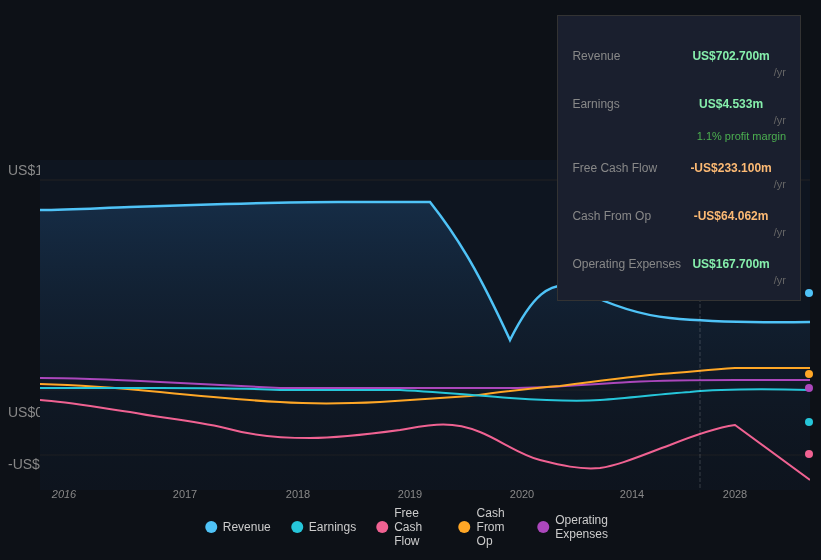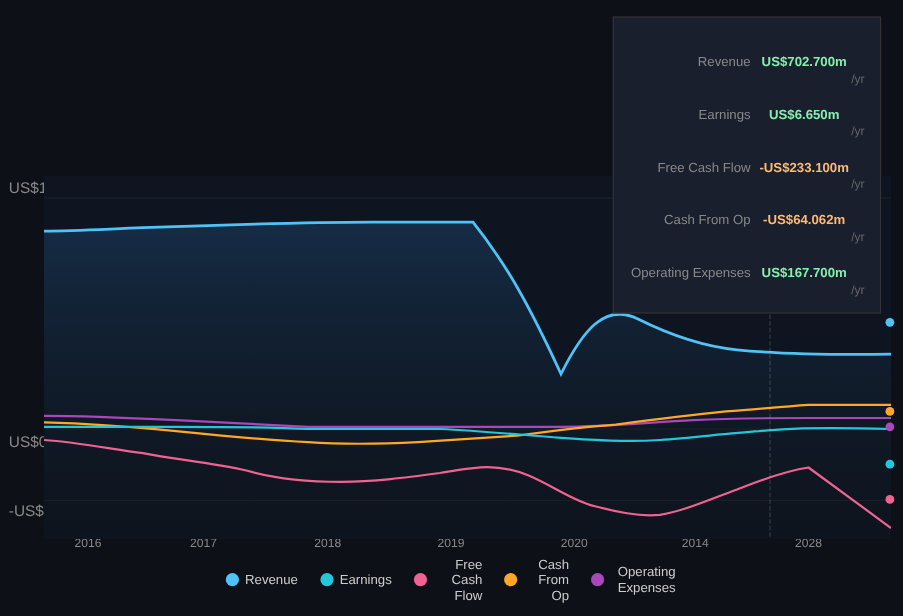--- a/index.html
+++ b/index.html
@@ -11,21 +11,20 @@
       font-family: Arial, sans-serif;
       color: #ccc;
       position: relative;
     }
 
     #chart-container {
       position: relative;
       width: 819px;
       height: 560px;
       background: #0d1117;
-      text-align: right;
     }
 
     
     .tooltip-box {
       position: absolute;
       top: 15px;
       right: 18px;
       background: #1a1f2e;
       border: 1px solid #333;
       padding: 10px 14px;
@@ -137,22 +136,26 @@
     <div class="tooltip-date"></div>
 
     <div id="tooltip-rows">
         <div class="tooltip-row">
           <span class="tooltip-label">Revenue</span>
           <span class="tooltip-value positive">US$702.700m</span>
           <span class="tooltip-unit"> /yr</span>
         </div>
         <div class="tooltip-row">
           <span class="tooltip-label">Earnings</span>
-          <span class="tooltip-value positive">US$6.650m</span>
-          <span class="tooltip-unit"> /yr</span>
+          <span class="tooltip-value positive">US$4.533m</span>
+          <span class="tooltip-unit"> /yr</span>
+        </div>
+        <div class="tooltip-row">
+          <span style="min-width: 110px;"></span>
+          <span class="tooltip-sub">1.1% profit margin</span>
         </div>
         <div class="tooltip-row">
           <span class="tooltip-label">Free Cash Flow</span>
           <span class="tooltip-value negative">-US$233.100m</span>
           <span class="tooltip-unit"> /yr</span>
         </div>
         <div class="tooltip-row">
           <span class="tooltip-label">Cash From Op</span>
           <span class="tooltip-value negative">-US$64.062m</span>
           <span class="tooltip-unit"> /yr</span>
@@ -160,26 +163,26 @@
         <div class="tooltip-row">
           <span class="tooltip-label">Operating Expenses</span>
           <span class="tooltip-value positive">US$167.700m</span>
           <span class="tooltip-unit"> /yr</span>
         </div>
       </div>
   </div>
 
   <div id="y-labels">
       <div class="y-label" style="top: 162px;">US$1b</div>
-      <div class="y-label" style="top: 393px;">US$0</div>
+      <div class="y-label" style="top: 404px;">US$0</div>
       <div class="y-label" style="top: 456px;">-US$400m</div>
     </div>
 
   <div id="x-labels">
-      <div class="x-label" style="left: 80px;">2016</div>
+      <div class="x-label" style="left: 64px; font-style: italic;">2016</div>
       <div class="x-label" style="left: 185px;">2017</div>
       <div class="x-label" style="left: 298px;">2018</div>
       <div class="x-label" style="left: 410px;">2019</div>
       <div class="x-label" style="left: 522px;">2020</div>
       <div class="x-label" style="left: 632px;">2014</div>
       <div class="x-label" style="left: 735px;">2028</div>
     </div>
 
   <svg style="position:absolute;top:160px;left:40px;right:0;width:770px;height:330px;" viewBox="0 0 770 330" preserveAspectRatio="none">
     <defs>

